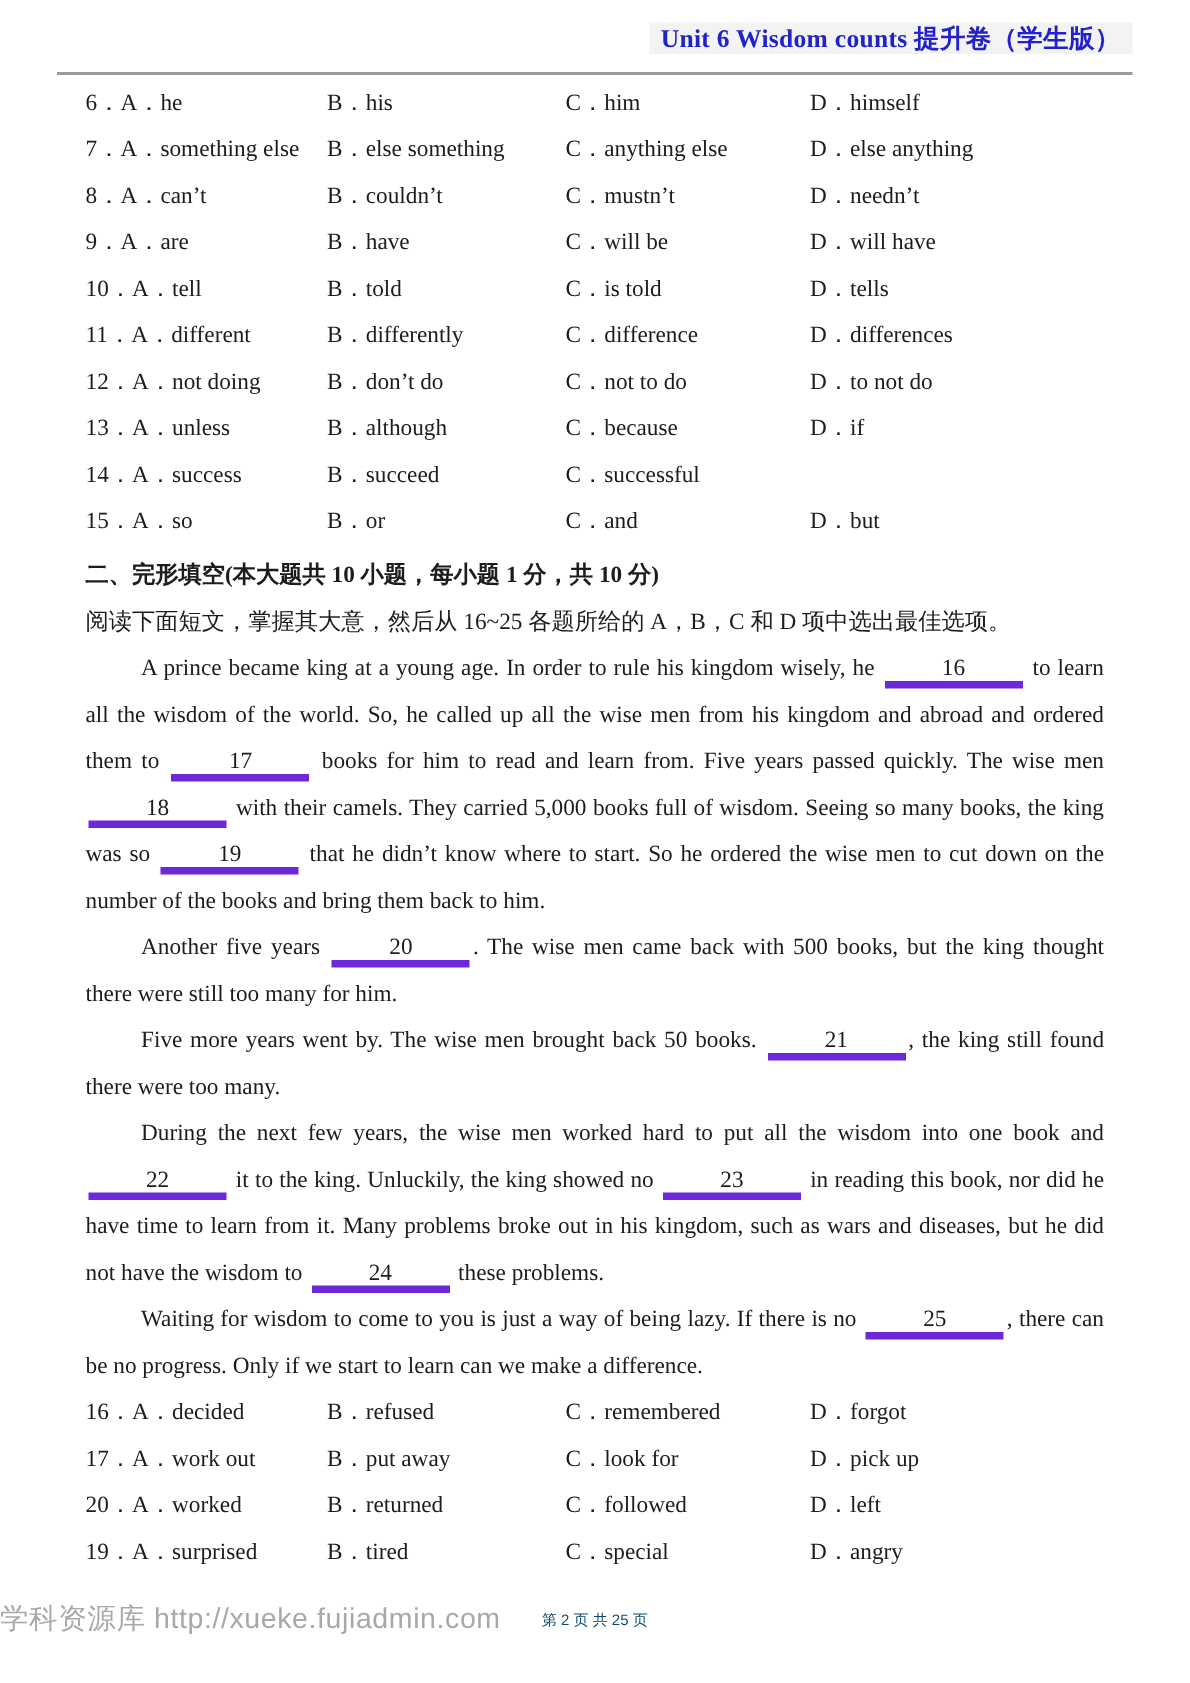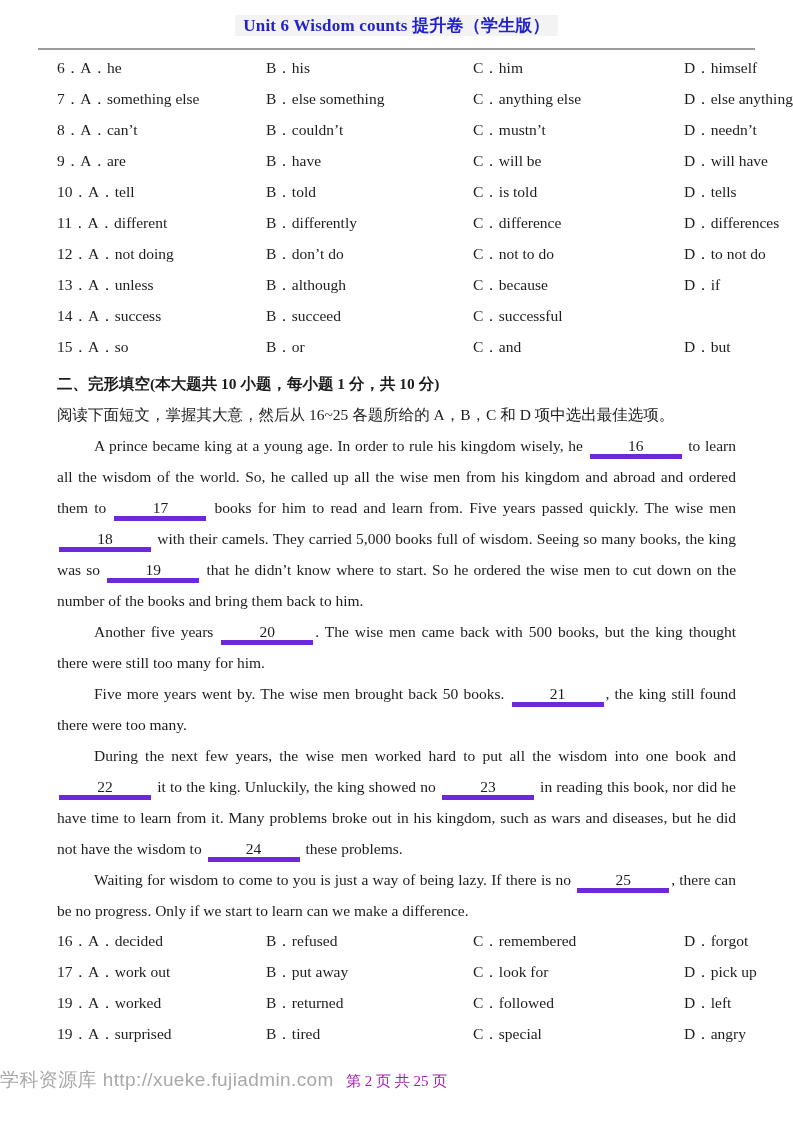--- a/index.html
+++ b/index.html
@@ -7,38 +7,37 @@
     width:793px; height:1122px;
     background:#ffffff;
     font-family:"Liberation Serif", serif;
     color:#1c1c1c;
     position:relative;
     overflow:hidden;
   }
   .page { position:absolute; inset:0; padding:0 38px; box-sizing:border-box; }
 
   
-  .hdr { text-align:center; }
+  .hdr { text-align:right; }
   .hdr h1 {
     margin:0; padding-top:15px;
     font-size:17px; line-height:21px; font-weight:bold;
     letter-spacing:0.2px;
   }
   .hdr h1 span { background:#f3f3f3; padding:1px 8px; }
   .rule { border-top:2px solid #9b9b9b; margin-top:12px; }
 
   
   .content { padding:3px 19px 0; font-size:15.5px; }
 
   .q-row {
     display:grid;
     grid-template-columns:161px 159px 163px minmax(0,1fr);
     height:31px; align-items:center;
     white-space:nowrap;
-    gap:48px;
   }
   .q-cell { overflow:visible; }
 
   .sec-heading {
     margin:5px 0 0; font-size:15.5px; line-height:31px;
     font-weight:bold;
   }
   .instruction { margin:0; font-size:15.5px; line-height:31px; }
 
   .para {
@@ -59,22 +58,22 @@
     text-align:left; line-height:28px;
   }
   .watermark {
     color:#a8a8a8;
     font-family:"Liberation Sans", sans-serif;
     font-size:19px; letter-spacing:0.4px;
   }
   .pageinfo {
     position:absolute; left:50%; top:1px;
     transform:translateX(-50%);
-    color:#a21caf; font-size:15px;
-    font-family:Liberation Serif, serif;
+    color:#0c4a6e; font-size:10px;
+    font-family:Liberation Sans, sans-serif;
   }
 </style>
 </head>
 <body>
 
 <div class="page">
 
   <div class="hdr">
     <h1 id="title" style="color: rgb(34, 34, 203);"><span>Unit 6 Wisdom counts 提升卷（学生版）</span></h1>
   </div>
@@ -161,21 +160,21 @@
           <span class="q-cell">C．remembered</span>
           <span class="q-cell">D．forgot</span>
         </div>
         <div class="q-row">
           <span class="q-cell">17．A．work out</span>
           <span class="q-cell">B．put away</span>
           <span class="q-cell">C．look for</span>
           <span class="q-cell">D．pick up</span>
         </div>
         <div class="q-row">
-          <span class="q-cell">19．A．worked</span>
+          <span class="q-cell">20．A．worked</span>
           <span class="q-cell">B．returned</span>
           <span class="q-cell">C．followed</span>
           <span class="q-cell">D．left</span>
         </div>
         <div class="q-row">
           <span class="q-cell">19．A．surprised</span>
           <span class="q-cell">B．tired</span>
           <span class="q-cell">C．special</span>
           <span class="q-cell">D．angry</span>
         </div>

